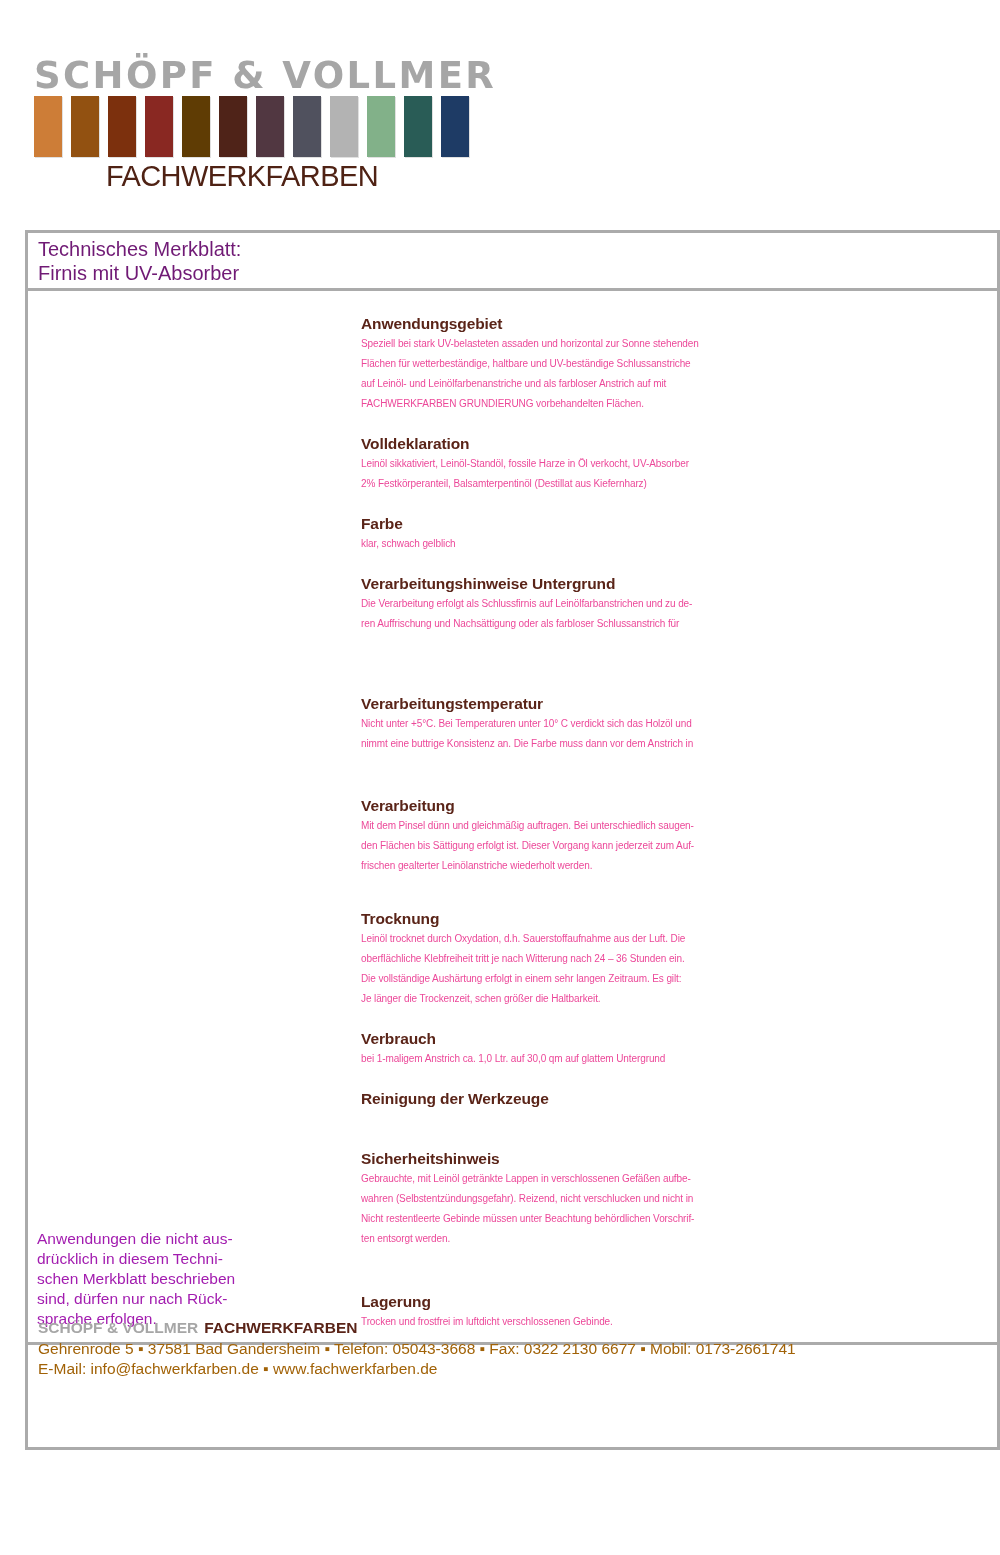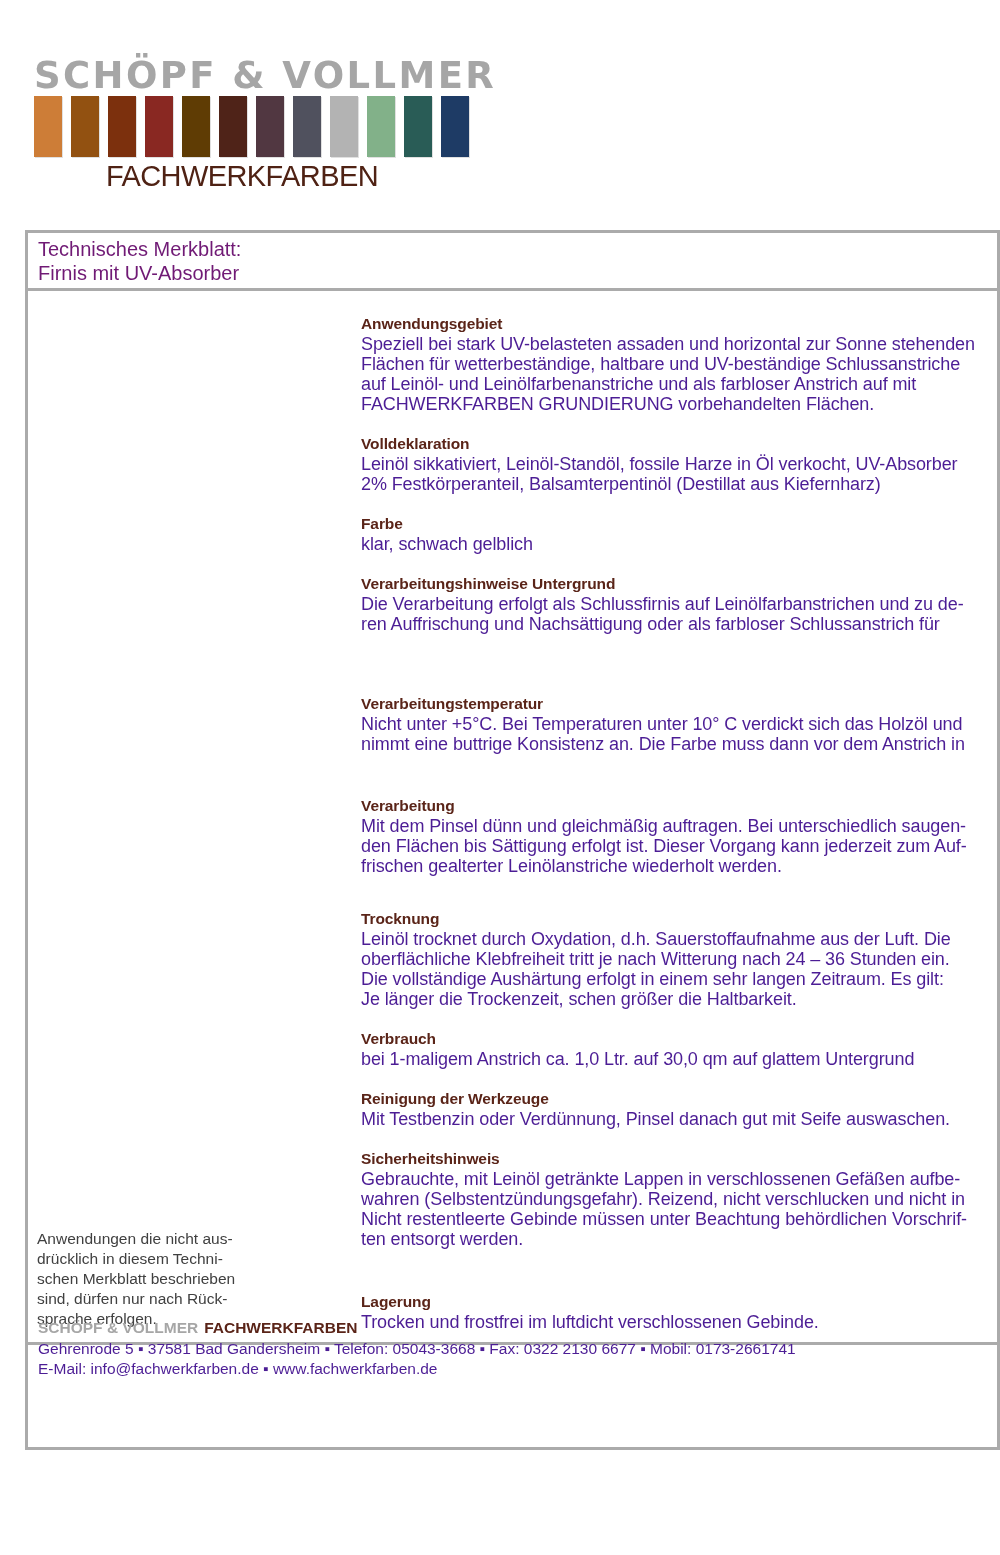--- a/index.html
+++ b/index.html
@@ -92,21 +92,21 @@
       height: 1051px;
       border-bottom: 3px solid #ababab;
     }
     .side-note {
       position: absolute;
       left: 9px;
       top: 938px;
       width: 240px;
       font-size: 15.5px;
       line-height: 20px;
-      color: #404040;
+      color: #a21caf;
     }
     .side-note div { white-space: nowrap; }
     .sections {
       position: absolute;
       left: 306px;
       top: 23px;
       width: 640px;
     }
     .section {
       position: absolute;
@@ -116,23 +116,23 @@
     }
     .section h3 {
       margin: 0;
       font-size: 15.5px;
       line-height: 20px;
       font-weight: bold;
       color: #5a2418;
       letter-spacing: -0.1px;
     }
     .section .line {
-      font-size: 18px;
-      line-height: 20px;
-      color: #4c1d95;
+      font-size: 10px;
+      line-height: 20px;
+      color: #ec4899;
       white-space: nowrap;
       letter-spacing: -0.1px;
     }
     
     .doc-footer {
       position: absolute;
       left: 0;
       top: 1066px;
       width: 772px;
       height: 102px;
@@ -146,21 +146,21 @@
       font-weight: bold;
       white-space: nowrap;
     }
     .footer-brand .gray { color: #a6a6a6; }
     .footer-brand .brown { color: #5a2418; margin-left: 6px; }
     .footer-line {
       position: absolute;
       left: 10px;
       font-size: 15.5px;
       line-height: 20px;
-      color: #4c1d95;
+      color: #a16207;
       white-space: nowrap;
       text-align: center;
     }
   </style>
 </head>
 <body>
 
 <div class="logo">
   <div class="logo-title">SCHÖPF &amp; VOLLMER</div>
   <div class="swatches">
@@ -247,21 +247,20 @@
         <div class="line">Je länger die Trockenzeit, schen größer die Haltbarkeit.</div>
       </div>
 
       <div class="section" style="top:715px">
         <h3>Verbrauch</h3>
         <div class="line">bei 1-maligem Anstrich ca. 1,0 Ltr. auf 30,0 qm auf glattem Untergrund</div>
       </div>
 
       <div class="section" style="top:775px">
         <h3>Reinigung der Werkzeuge</h3>
-        <div class="line">Mit Testbenzin oder Verdünnung, Pinsel danach gut mit Seife auswaschen.</div>
       </div>
 
       <div class="section" style="top:835px">
         <h3>Sicherheitshinweis</h3>
         <div class="line">Gebrauchte, mit Leinöl getränkte Lappen in verschlossenen Gefäßen aufbe-</div>
         <div class="line">wahren (Selbstentzündungsgefahr). Reizend, nicht verschlucken und nicht in</div>
         <div class="line">Nicht restentleerte Gebinde müssen unter Beachtung behördlichen Vorschrif-</div>
         <div class="line">ten entsorgt werden.</div>
       </div>
 

